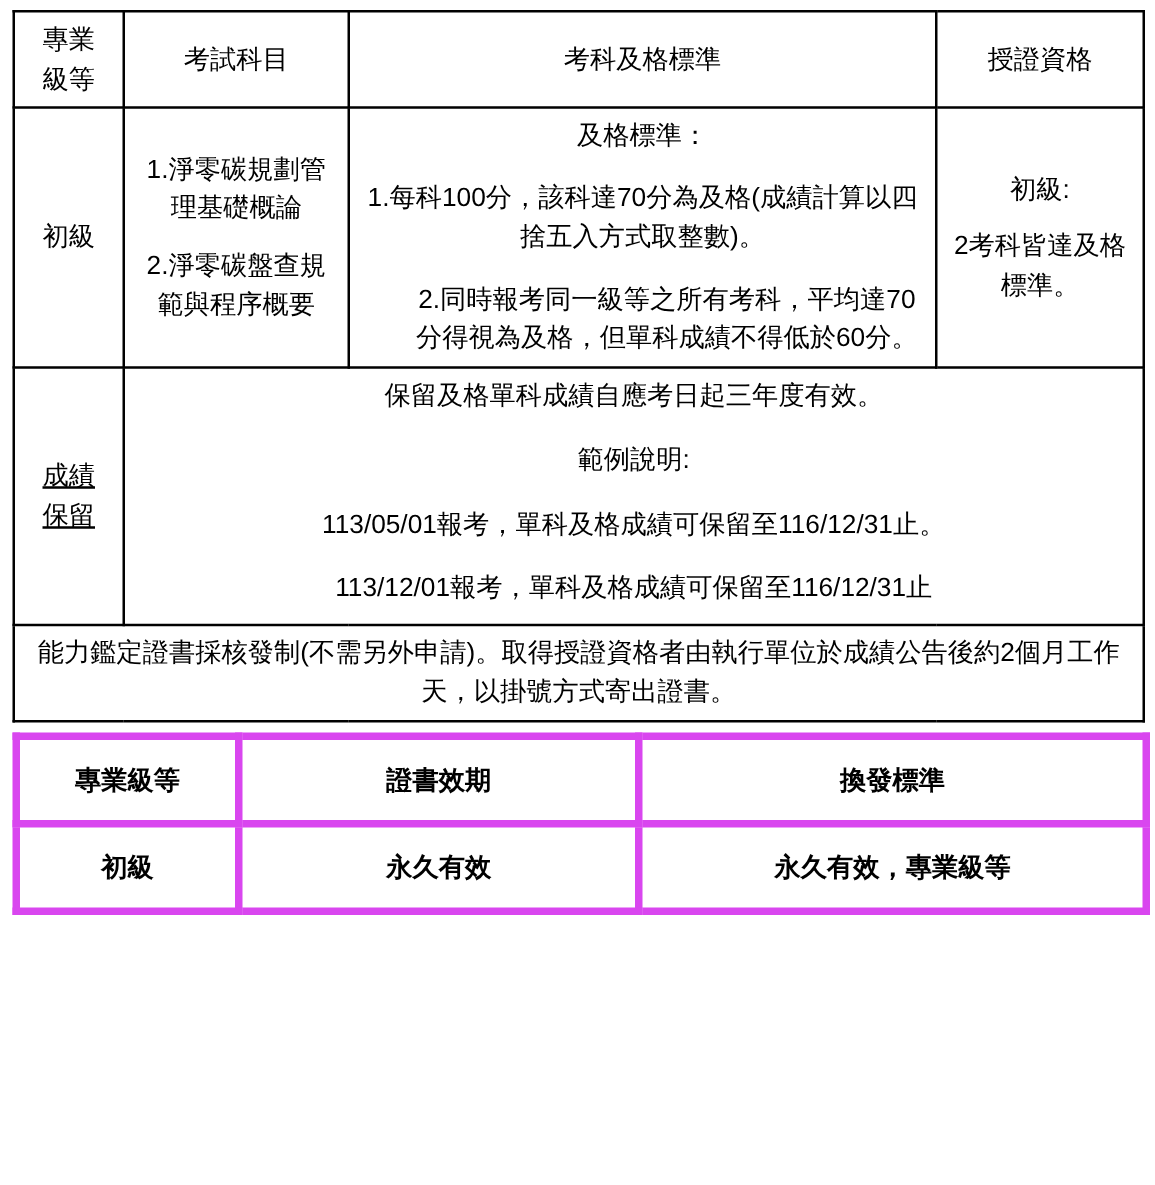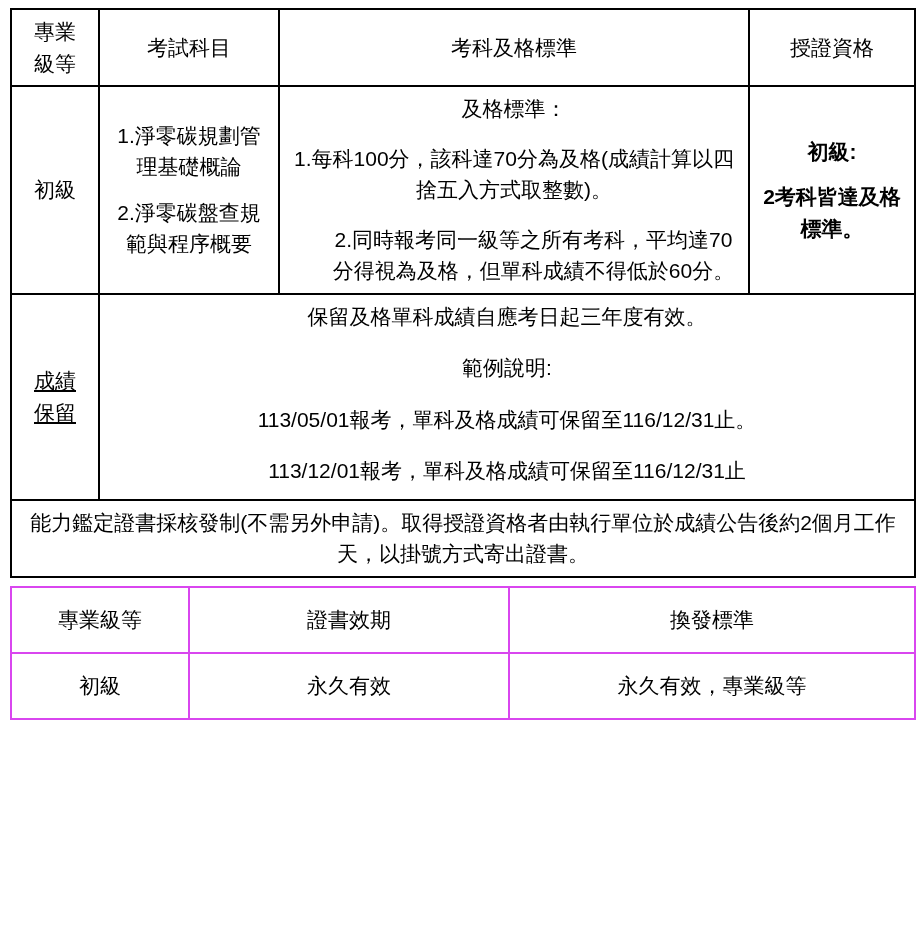--- a/index.html
+++ b/index.html
@@ -71,21 +71,21 @@
   }
   .cell-criteria p { margin: 0 0 18px 0; }
   .cell-criteria p:last-child { margin-bottom: 0; margin-left: 39px; }
 
   .cell-cert {
     font-size: 21px;
     line-height: 1.6;
     vertical-align: top;
     padding-top: 22px;
   }
-  .cell-cert p { margin: 0 0 14px 0; font-weight: bold; }
+  .cell-cert p { margin: 0 0 14px 0; }
   .cell-cert p:last-child { margin-bottom: 0; }
 
   .cell-retain-label {
     font-size: 21px;
     line-height: 1.35;
     vertical-align: top;
     padding-top: 22px;
     text-decoration: underline;
   }
   .cell-retain-body {
@@ -102,25 +102,26 @@
     padding: 16px 14px;
   }
 
   table.cert {
     border-collapse: collapse;
     width: 904px;
     table-layout: fixed;
     margin-top: 8px;
   }
   table.cert td {
-    border: 2px solid #d946ef;
+    border: 6px solid #d946ef;
     text-align: center;
     vertical-align: middle;
     font-size: 21px;
     padding: 18px 8px;
+    font-weight: bold;
   }
   .c1 { width: 178px; }
   .c2 { width: 320px; }
   .c3 { width: 406px; }
 </style>
 </head>
 <body>
 
 <div class="page">
 

